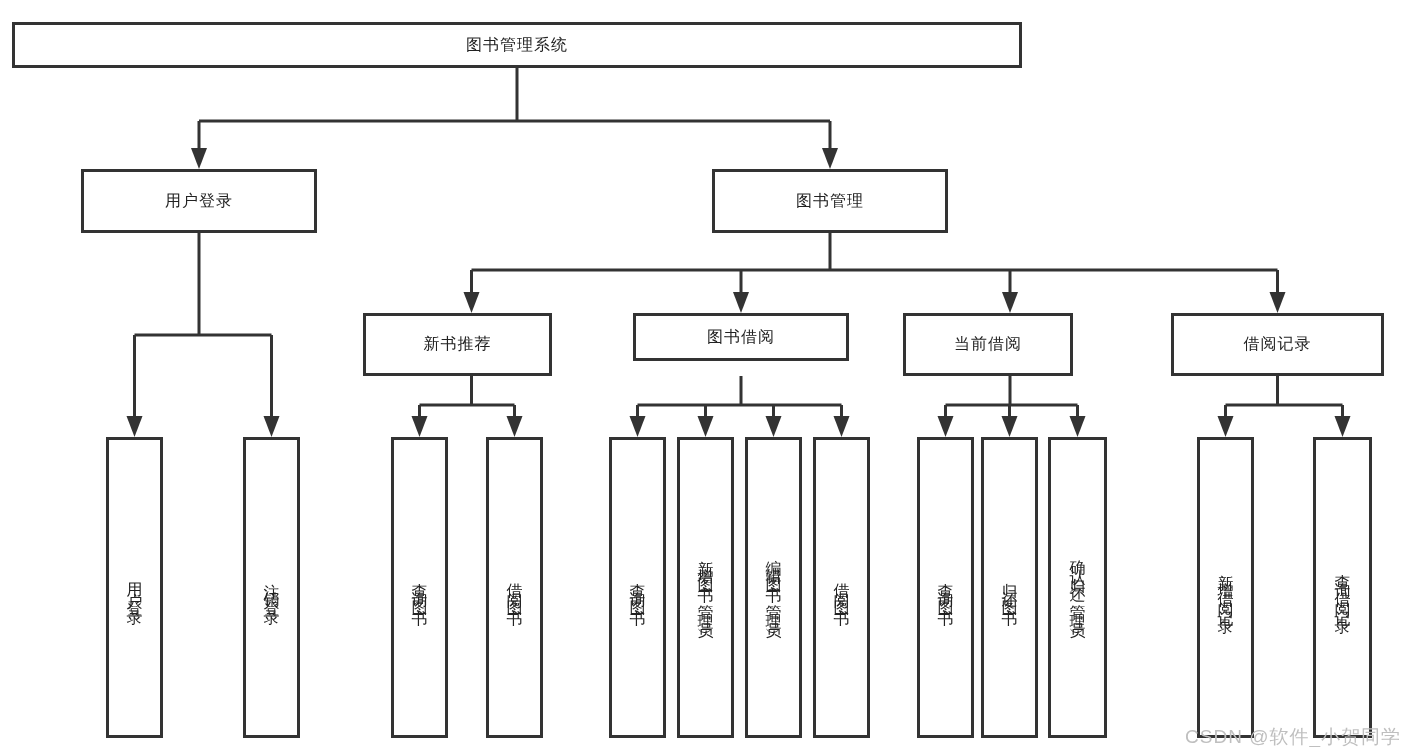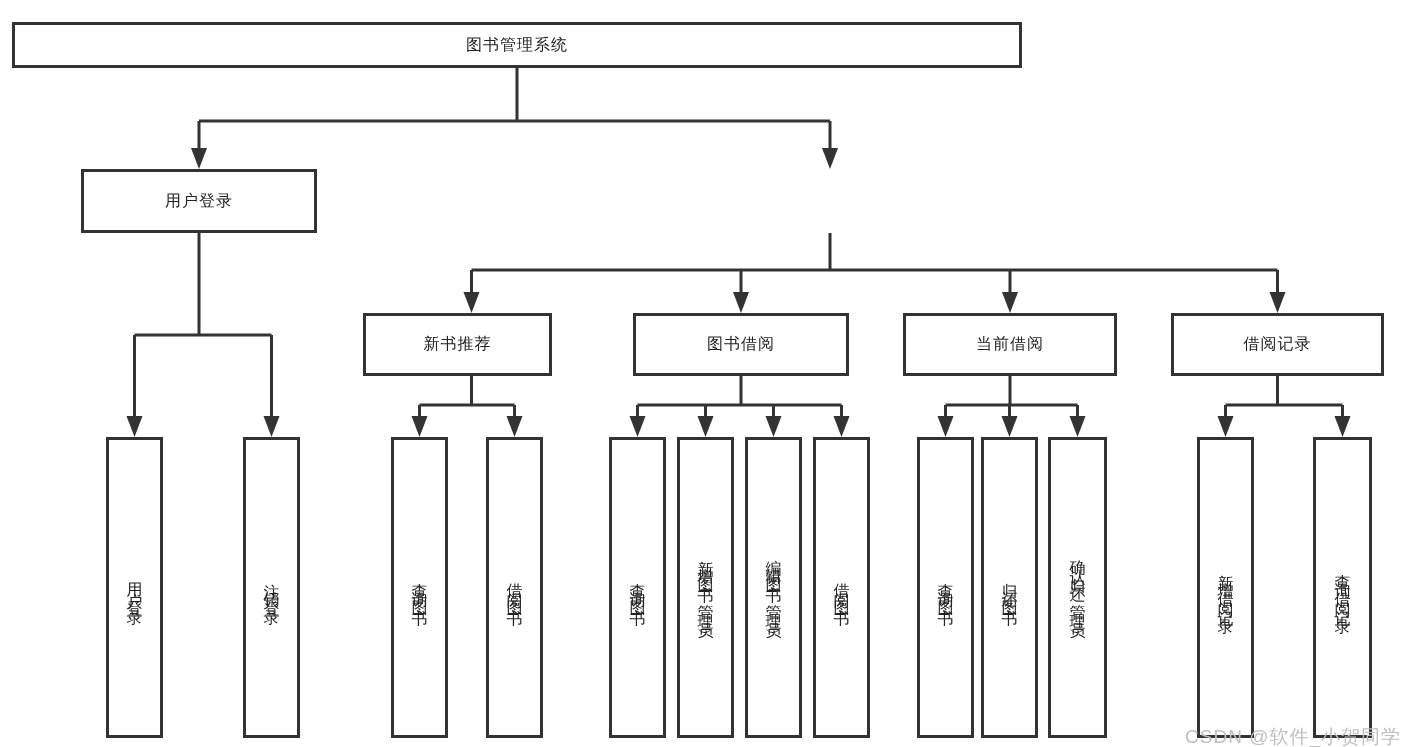--- a/index.html
+++ b/index.html
@@ -93,28 +93,31 @@
     </g>
   </svg>
 
   <div class="box" style="left:12px;top:22px;width:1010px;height:46px;">
     <span>图书管理系统</span>
   </div>
 
   <div class="box" style="left:81px;top:169px;width:236px;height:64px;">
     <span>用户登录</span>
   </div>
+  <div class="box" style="left:712px;top:169px;width:236px;height:64px;">
+    <span>图书管理</span>
+  </div>
 
   <div class="box" style="left:363px;top:313px;width:189px;height:63px;">
     <span>新书推荐</span>
   </div>
-  <div class="box" style="left:633px;top:313px;width:216px;height:63px;">
+  <div class="box" style="left:633px;top:313px;width:216px;height:48px;">
     <span>图书借阅</span>
   </div>
-  <div class="box" style="left:903px;top:313px;width:214px;height:63px;">
+  <div class="box" style="left:903px;top:313px;width:170px;height:63px;">
     <span>当前借阅</span>
   </div>
   <div class="box" style="left:1171px;top:313px;width:213px;height:63px;">
     <span>借阅记录</span>
   </div>
 
   <div class="box vbox" style="left:106px;top:437px;width:57px;height:301px;">
     <span>用户登录</span>
   </div>
   <div class="box vbox" style="left:243px;top:437px;width:57px;height:301px;">

